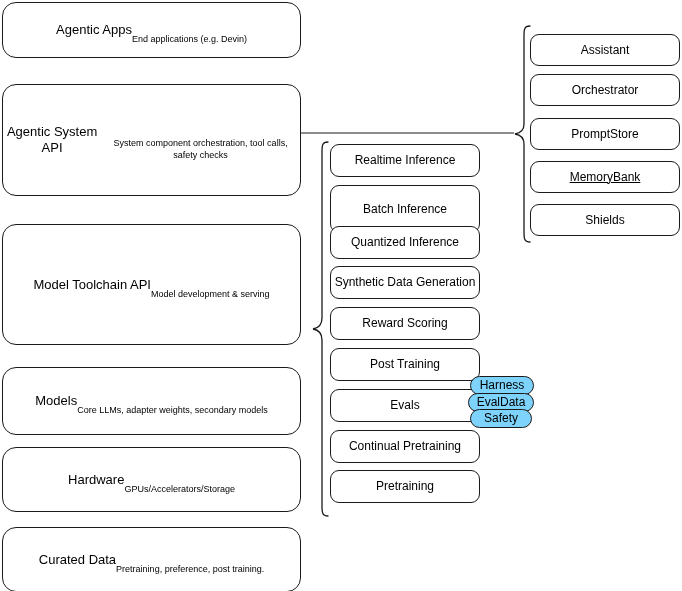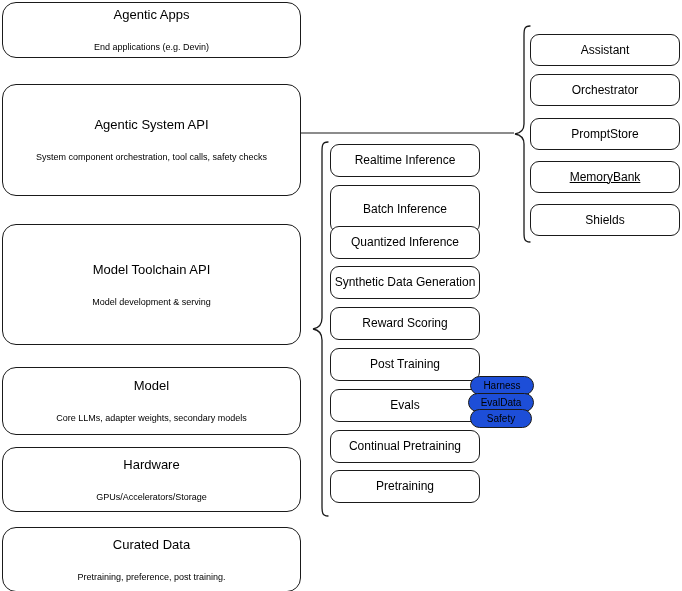--- a/index.html
+++ b/index.html
@@ -19,21 +19,21 @@
     background: #ffffff;
   }
 
   .box {
     position: absolute;
     box-sizing: border-box;
     border: 1.2px solid #1a1a1a;
     border-radius: 12px;
     background: #ffffff;
     display: flex;
-    flex-direction: column;
+    flex-direction: row;
     align-items: center;
     justify-content: center;
     text-align: center;
   }
 
   .stack-box {
     border-radius: 14px;
   }
   .stack-title {
     font-size: 13px;
@@ -51,25 +51,25 @@
     border-radius: 9px;
     font-size: 12px;
     line-height: 15px;
   }
 
   .pill {
     position: absolute;
     box-sizing: border-box;
     border: 1.2px solid #1a1a1a;
     border-radius: 11px;
-    background: #1d4ed8;
+    background: #7dd3fc;
     display: flex;
     align-items: center;
     justify-content: center;
-    font-size: 10px;
+    font-size: 12px;
     line-height: 13px;
     white-space: nowrap;
   }
 
   .connector {
     position: absolute;
   }
   .connector svg {
     display: block;
     overflow: visible;
@@ -89,21 +89,21 @@
     <div class="stack-title">Agentic System API</div>
     <div class="stack-sub">System component orchestration, tool calls, safety checks</div>
   </div>
 
   <div class="box stack-box" style="left:2px; top:224px; width:299px; height:121px;">
     <div class="stack-title">Model Toolchain API</div>
     <div class="stack-sub">Model development &amp; serving</div>
   </div>
 
   <div class="box stack-box" style="left:2px; top:367px; width:299px; height:68px;">
-    <div class="stack-title">Model</div>
+    <div class="stack-title">Models</div>
     <div class="stack-sub">Core LLMs, adapter weights, secondary models</div>
   </div>
 
   <div class="box stack-box" style="left:2px; top:447px; width:299px; height:65px;">
     <div class="stack-title">Hardware</div>
     <div class="stack-sub">GPUs/Accelerators/Storage</div>
   </div>
 
   <div class="box stack-box" style="left:2px; top:527px; width:299px; height:65px;">
     <div class="stack-title">Curated Data</div>

